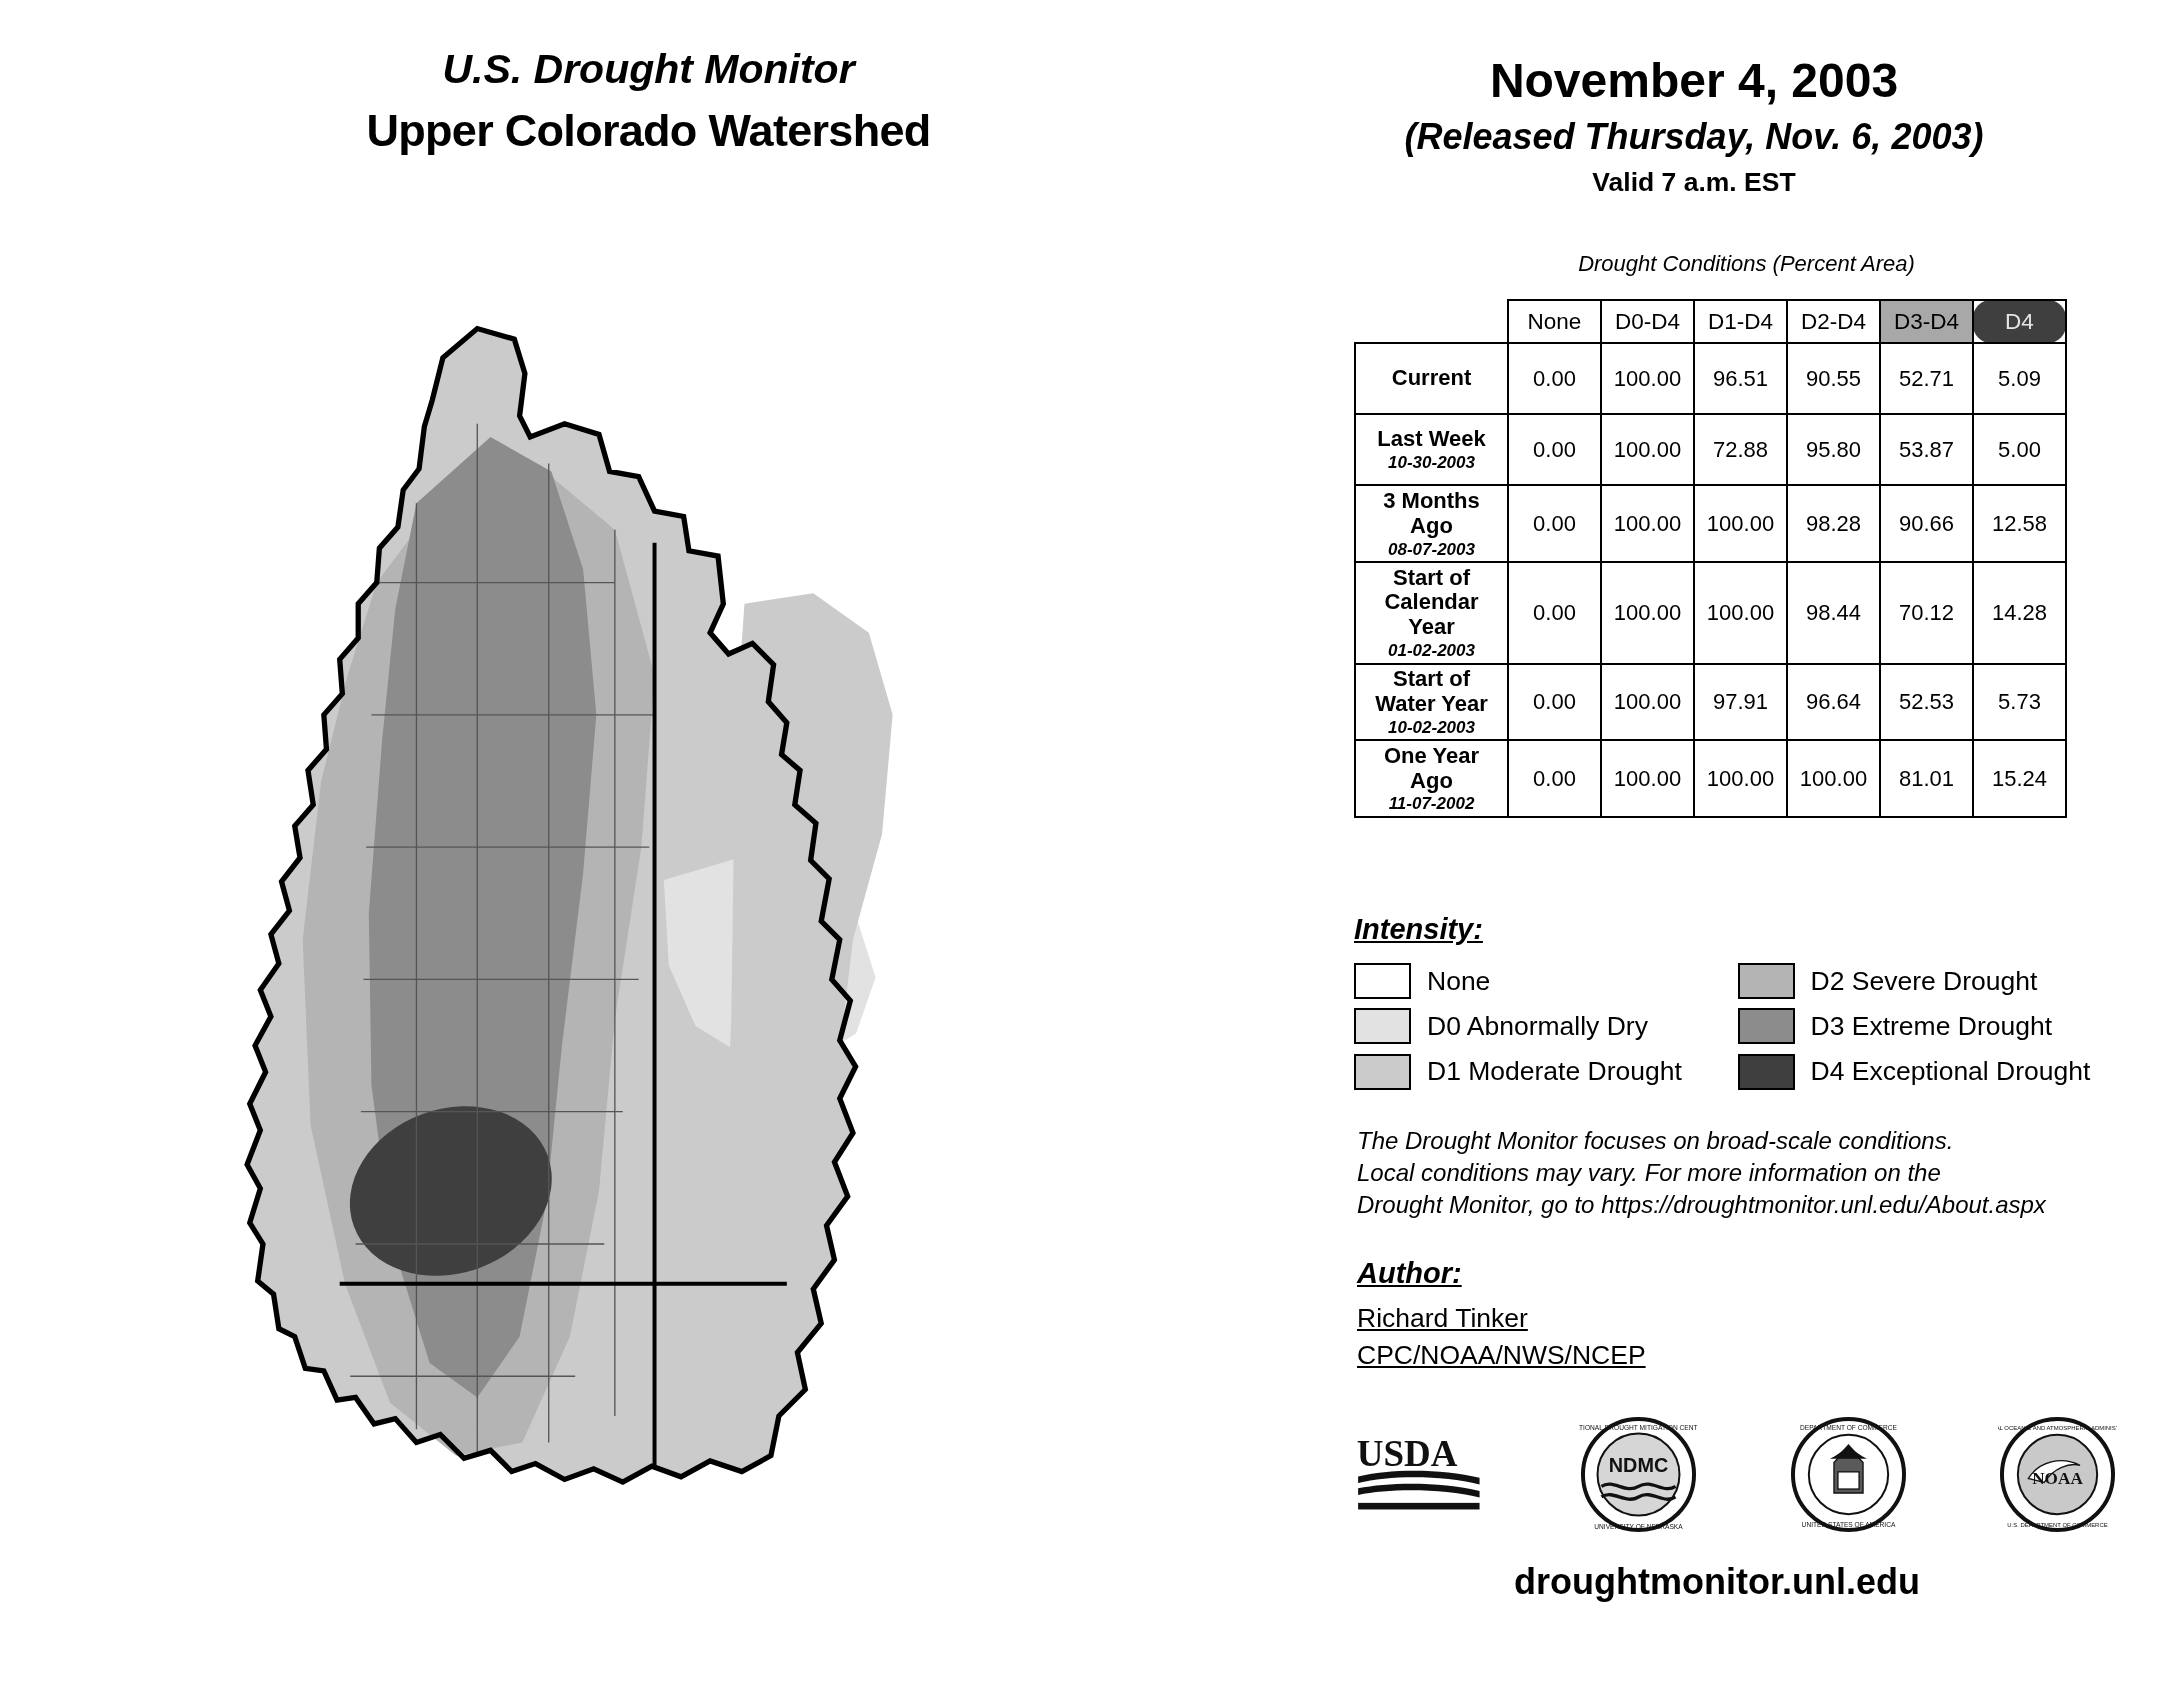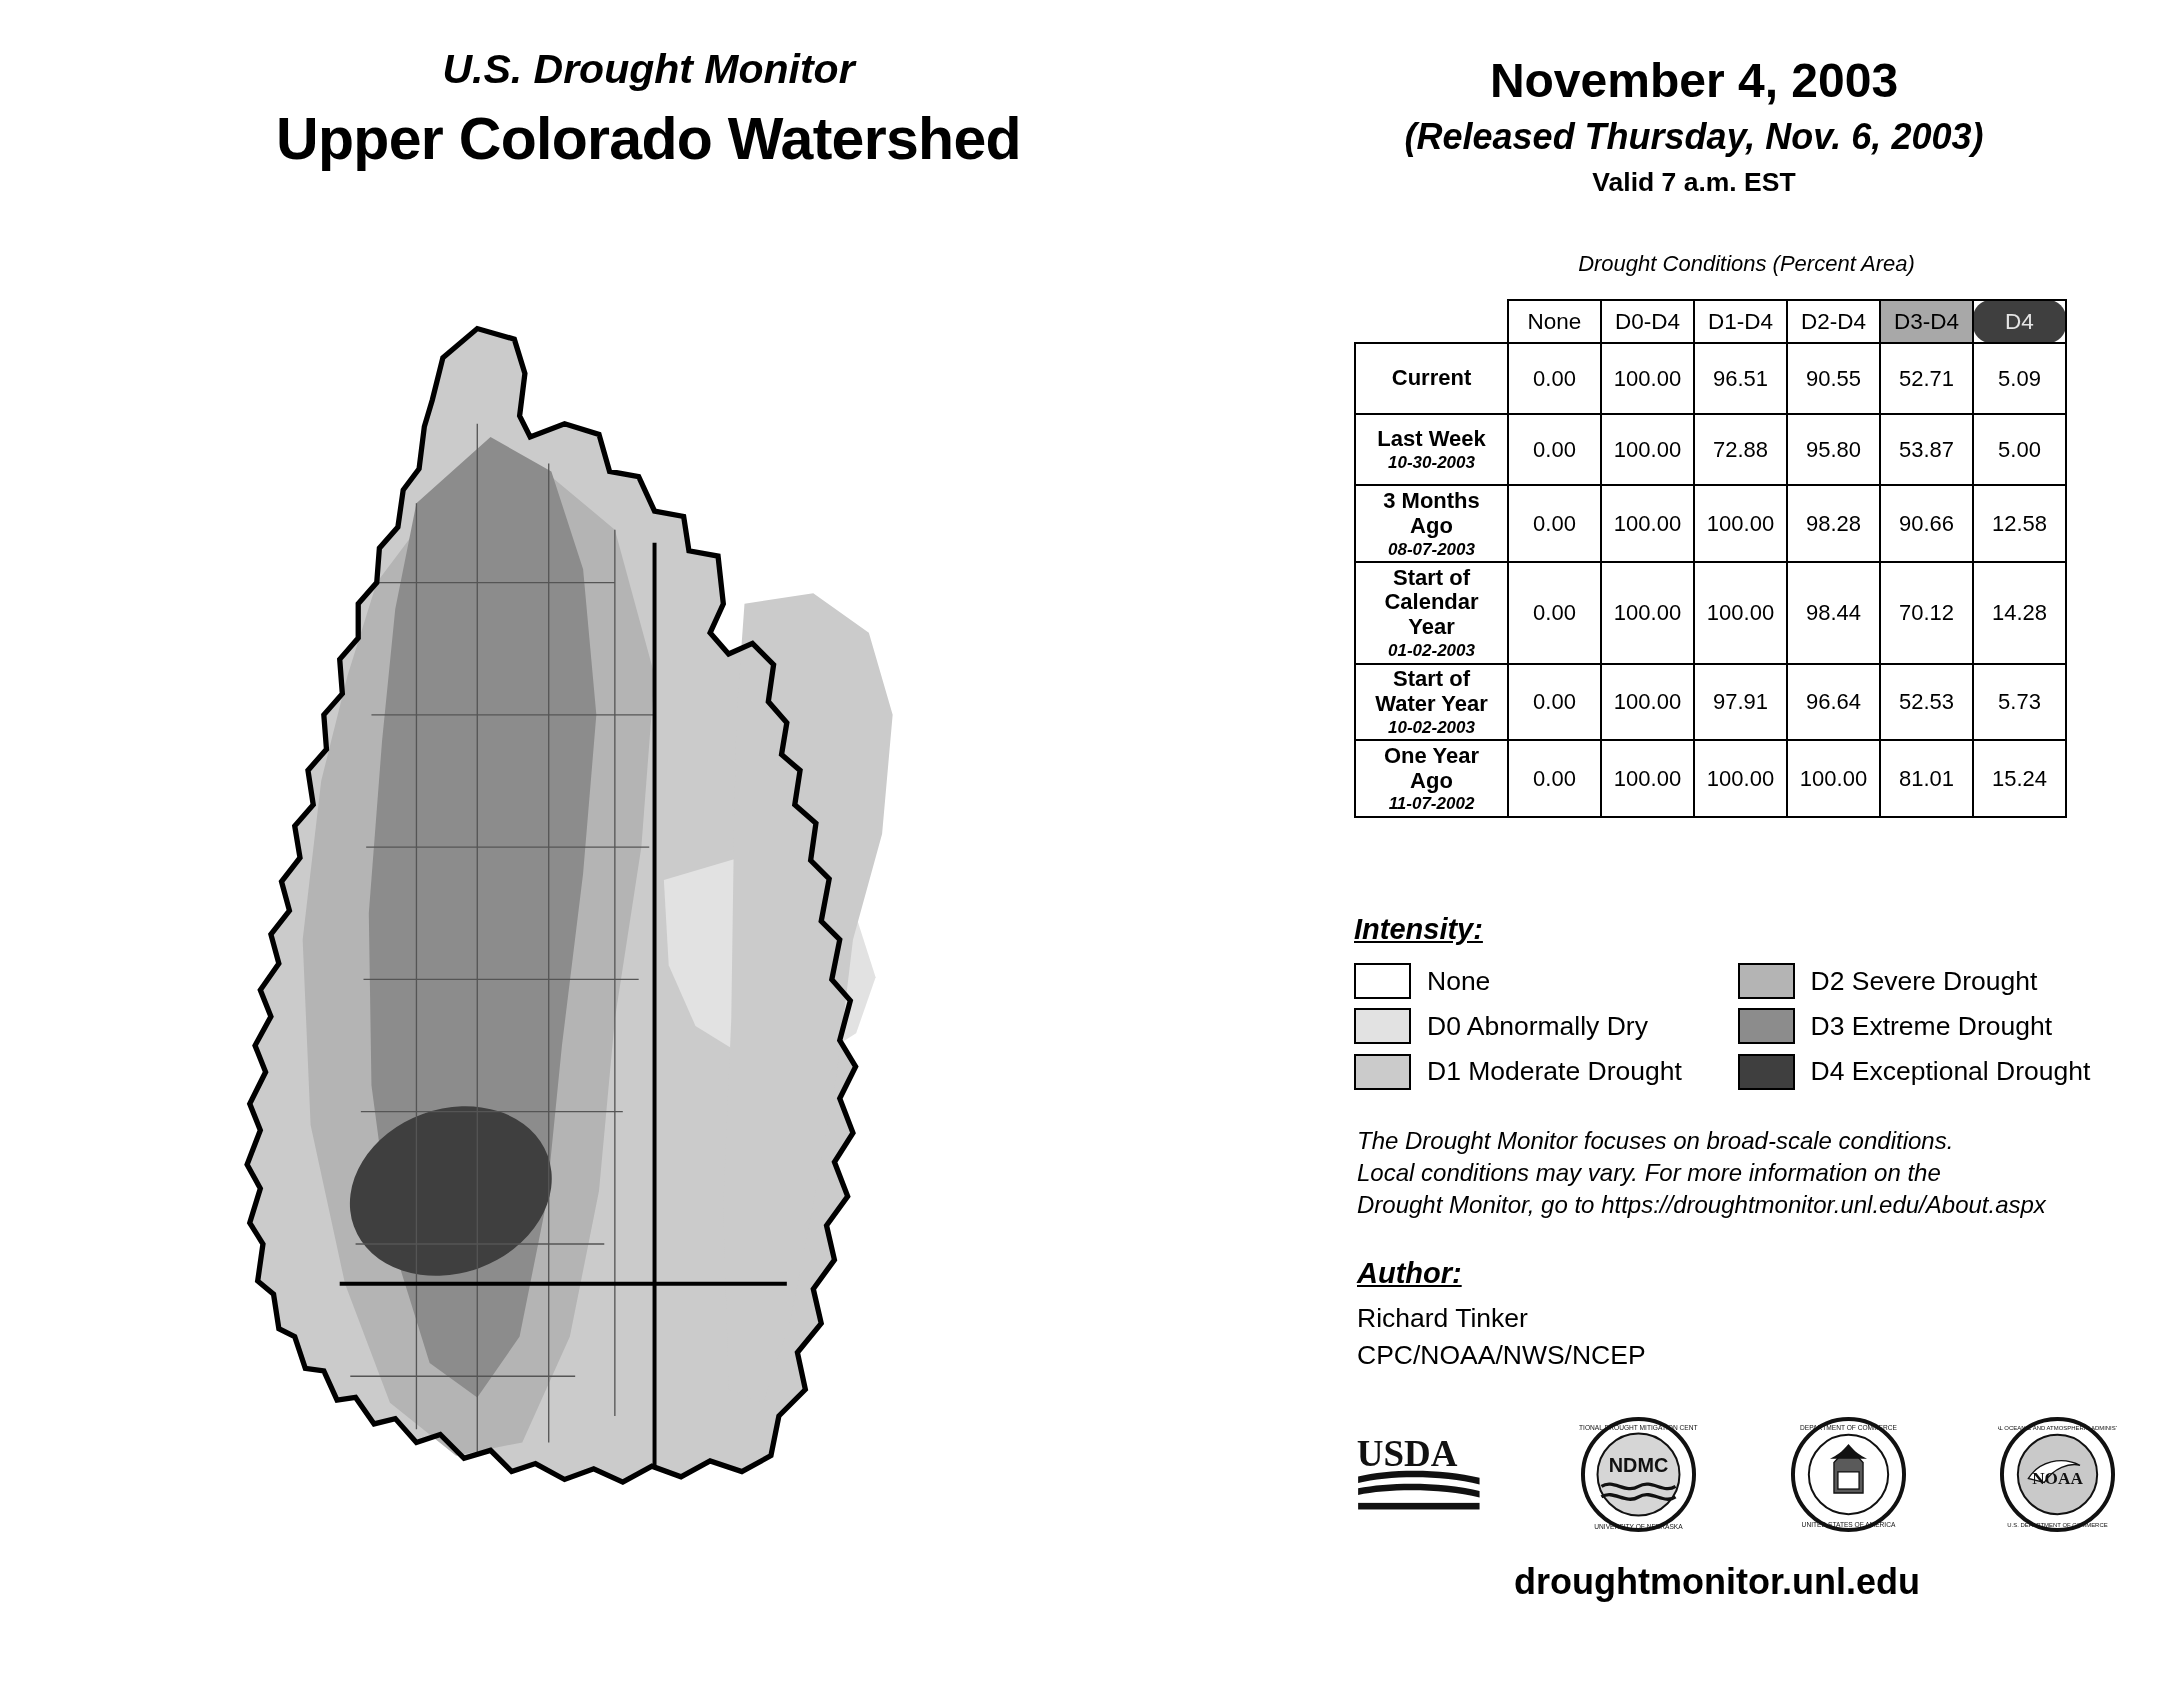--- a/index.html
+++ b/index.html
@@ -32,21 +32,21 @@
     text-align: center;
   }
   #title-sub {
     font-size: 41px;
     font-weight: bold;
     font-style: italic;
     letter-spacing: 0px;
     margin-bottom: 12px;
   }
   #title-main {
-    font-size: 59px;
+    font-size: 45px;
     font-weight: bold;
     letter-spacing: -0.7px;
   }
 
   #map-wrap {
     position: absolute;
     left: 218px;
     top: 278px;
     width: 926px;
     height: 1297px;
@@ -205,20 +205,21 @@
     font-style: italic;
     font-weight: bold;
     text-decoration: underline;
   }
   #author-lines {
     position: absolute;
     left: 60px;
     top: 1300px;
     font-size: 26.5px;
     line-height: 1.4;
+    text-decoration: underline;
   }
 
   #logos {
     position: absolute;
     left: 53px;
     top: 1409px;
     width: 767px;
     height: 132px;
     display: flex;
     align-items: center;

